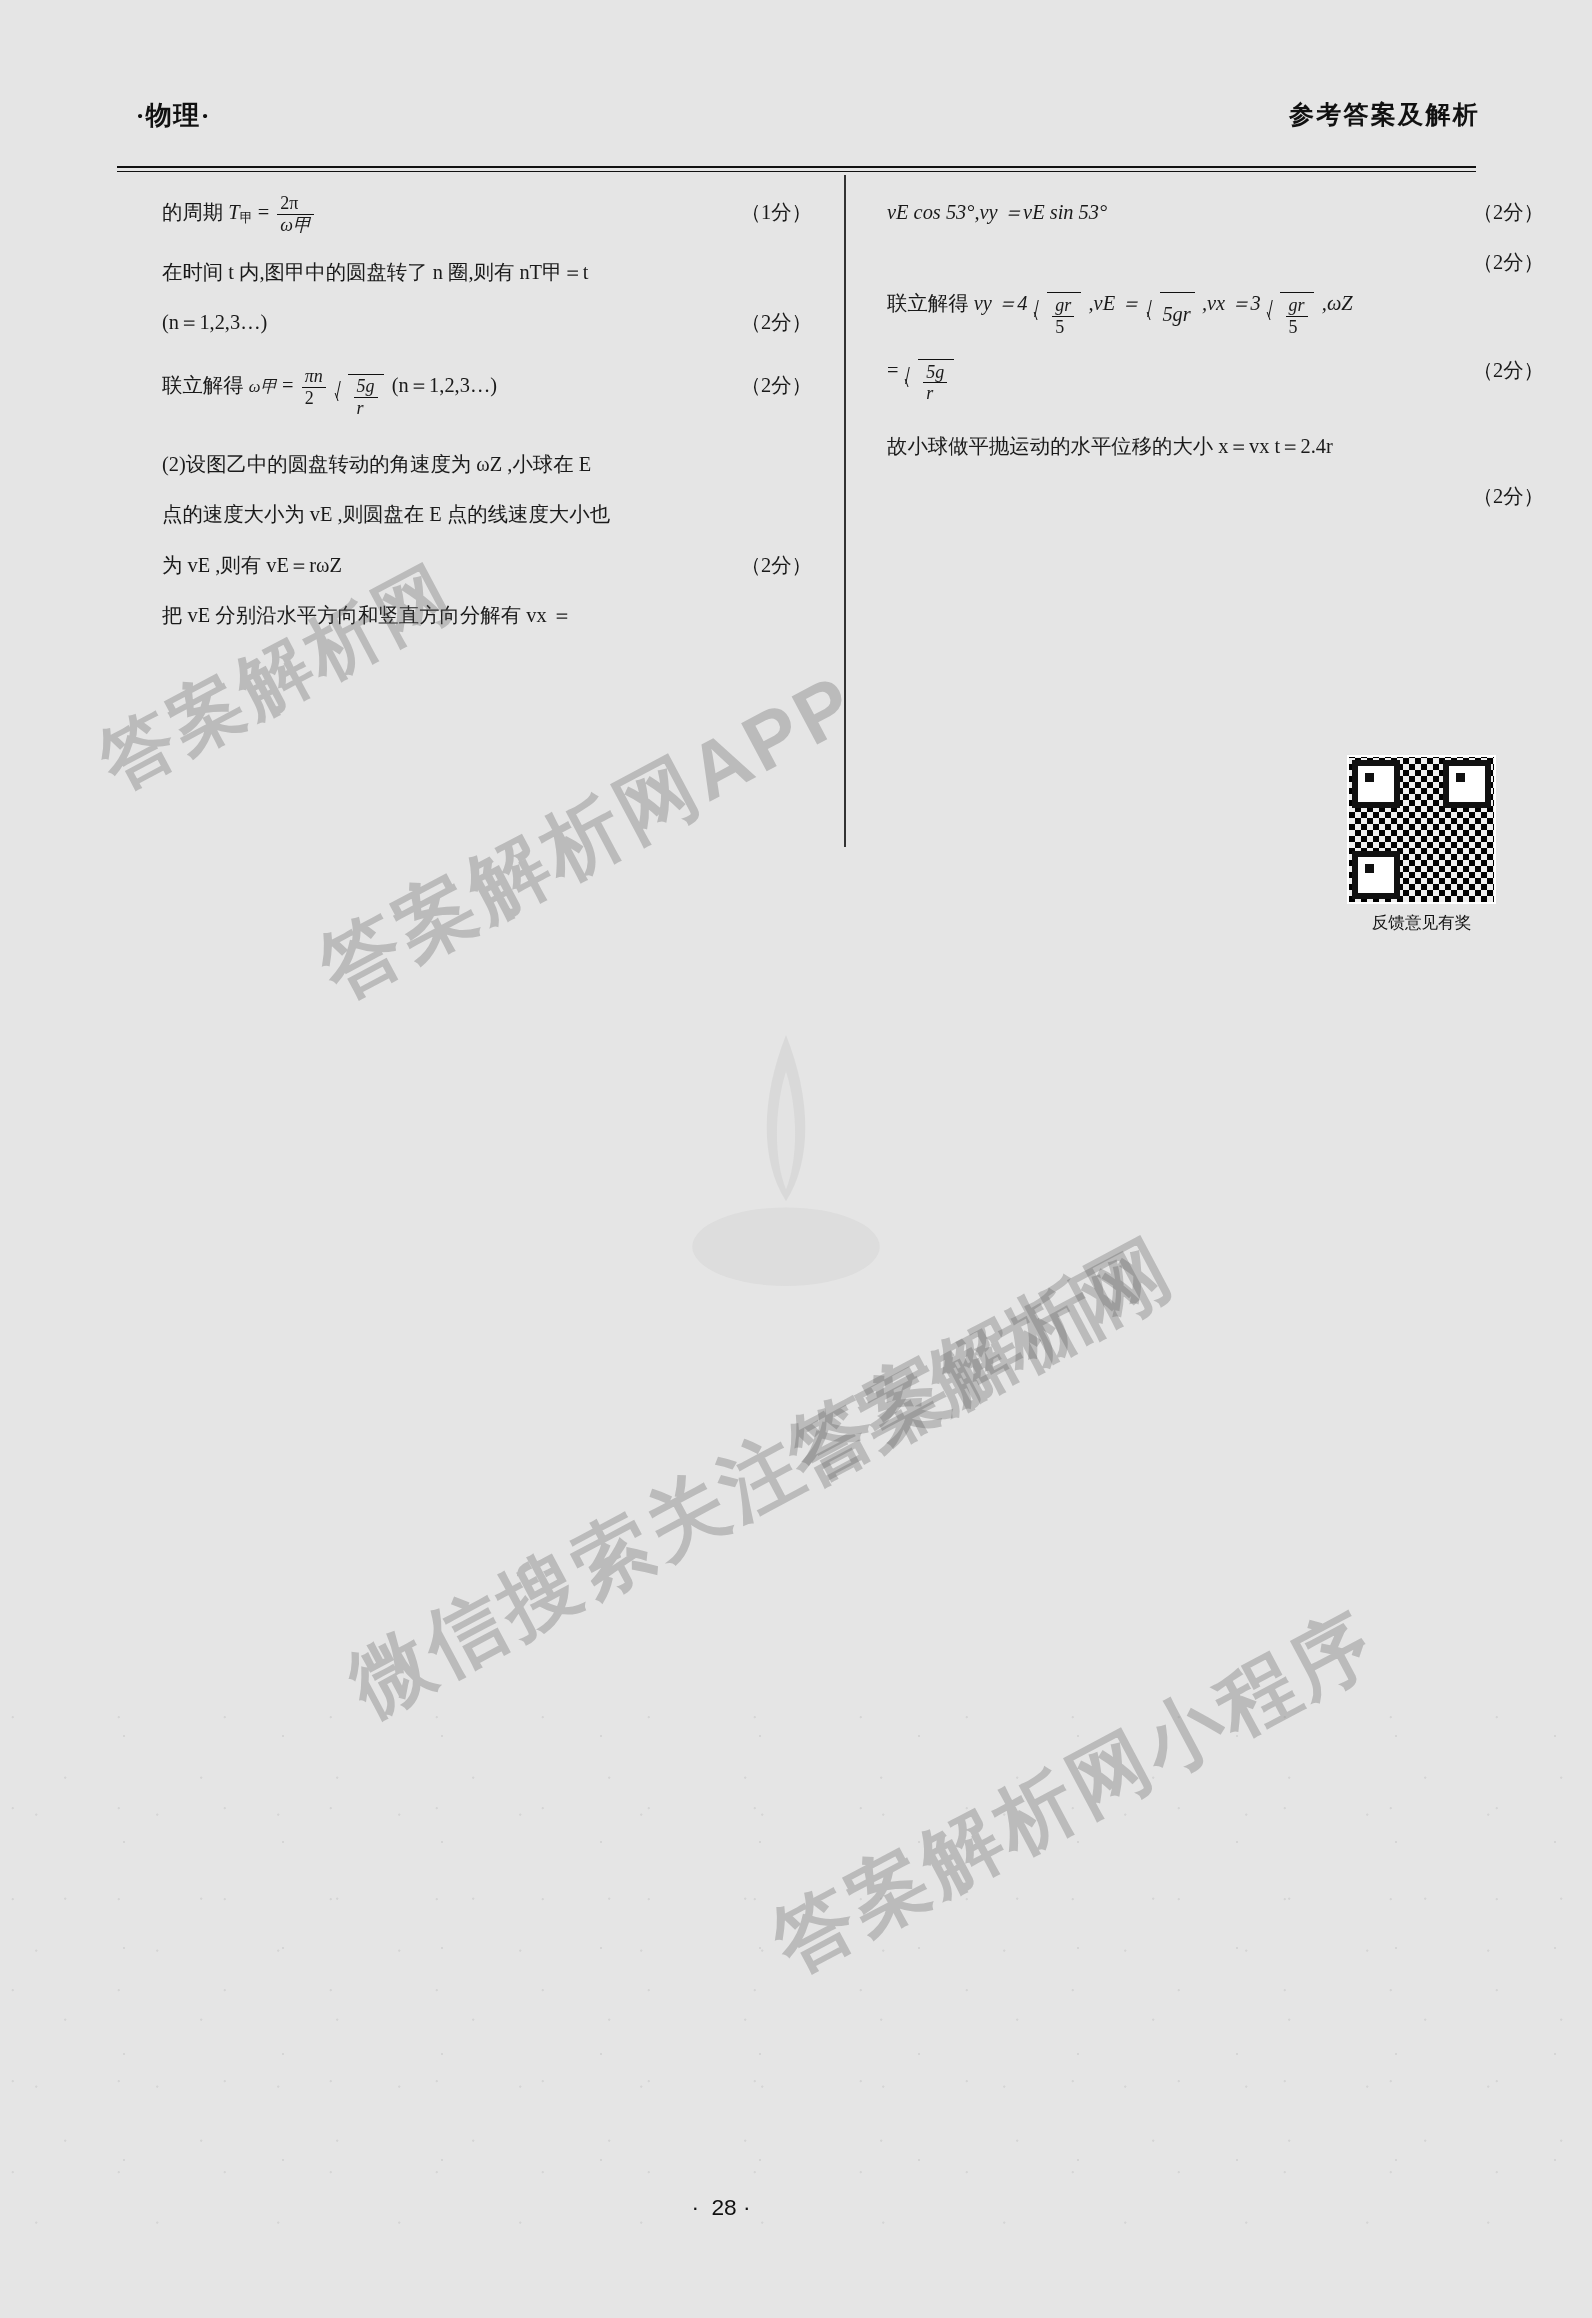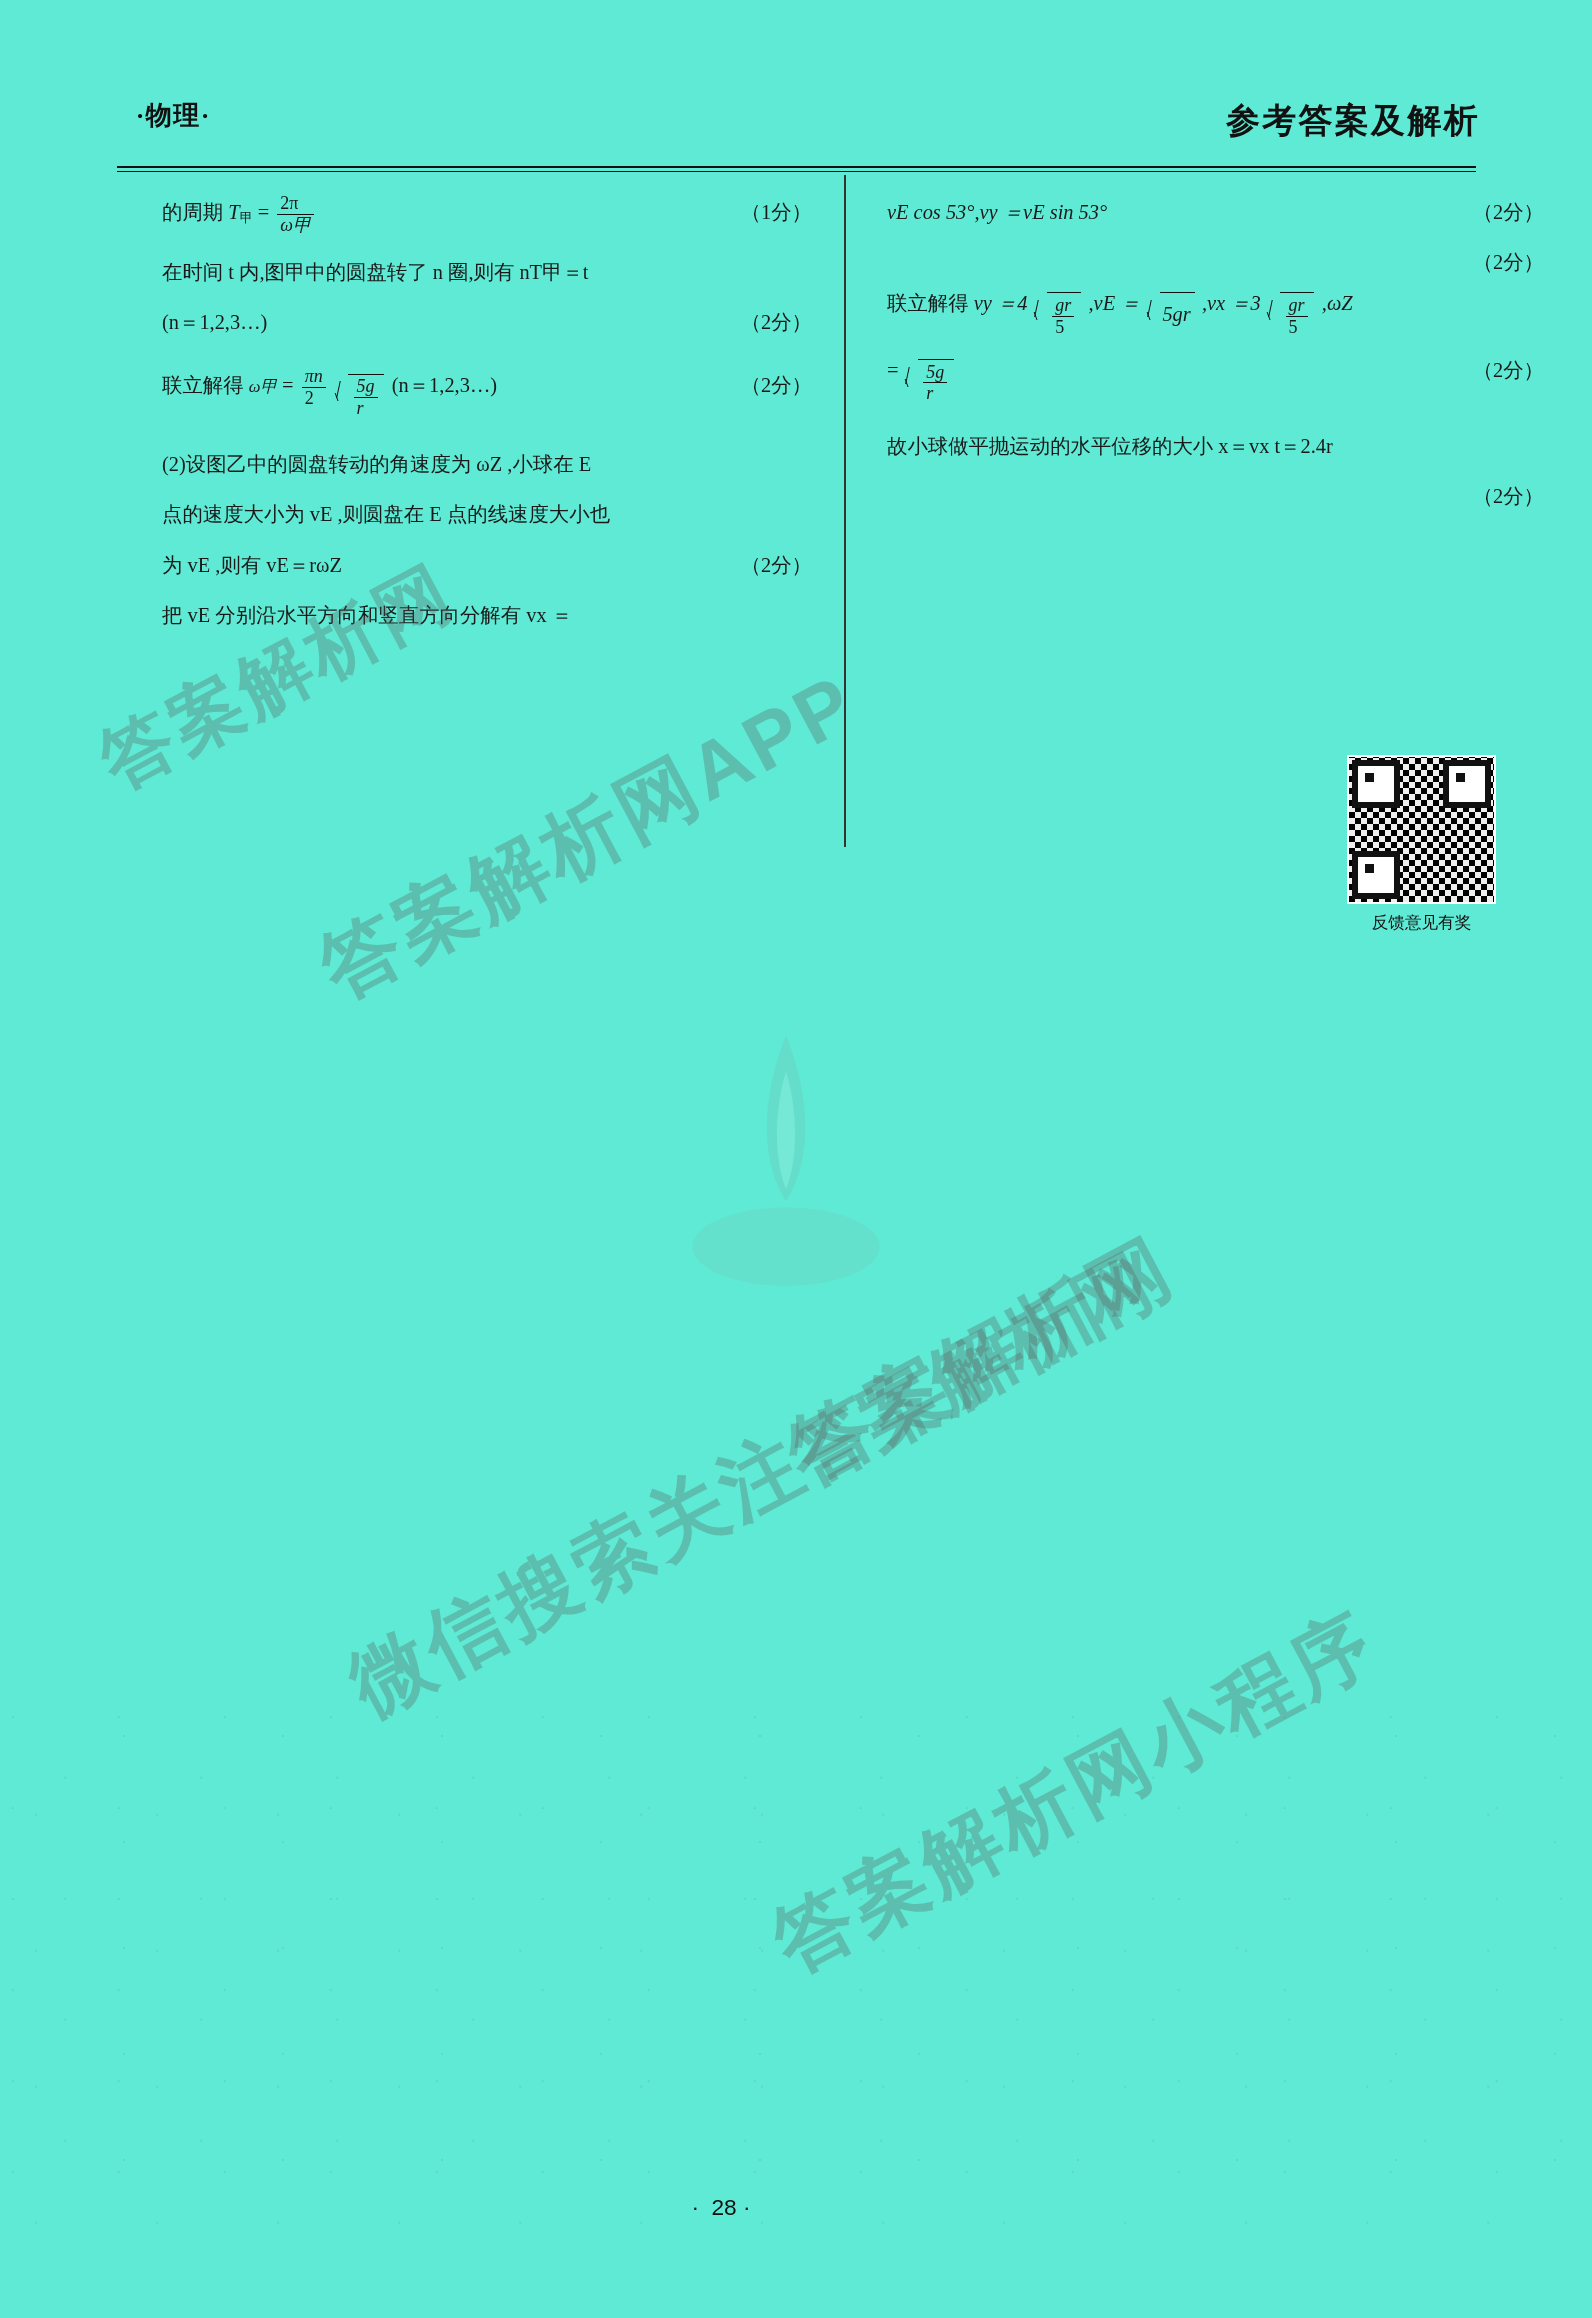--- a/index.html
+++ b/index.html
@@ -8,37 +8,37 @@
     background:#ffffff;
     font-family:"Liberation Serif", serif;
     position:relative;
     overflow:hidden;
     color:#1a1a1a;
   }
   .page {
     position:absolute;
     left:0; top:0;
     width:1592px; height:2319px;
-    background:#5eead4;
+    background:#e5e5e5;
   }
   
   .header {
     position:absolute;
     left:113px; top:98px;
     width:1367px; height:45px;
   }
   .header-left {
     position:absolute; left:22.7px; top:0;
     font-size:26px; font-weight:bold;
     letter-spacing:1.5px;
     color:#111;
   }
   .header-right {
     position:absolute; right:0; top:0;
-    font-size:34px; font-weight:bold;
+    font-size:25px; font-weight:bold;
     letter-spacing:2.3px;
     color:#111;
   }
   .header-rule {
     position:absolute;
     left:117px; top:166px;
     width:1359px; height:2.3px;
     background:#111;
   }
   .header-rule2 {

